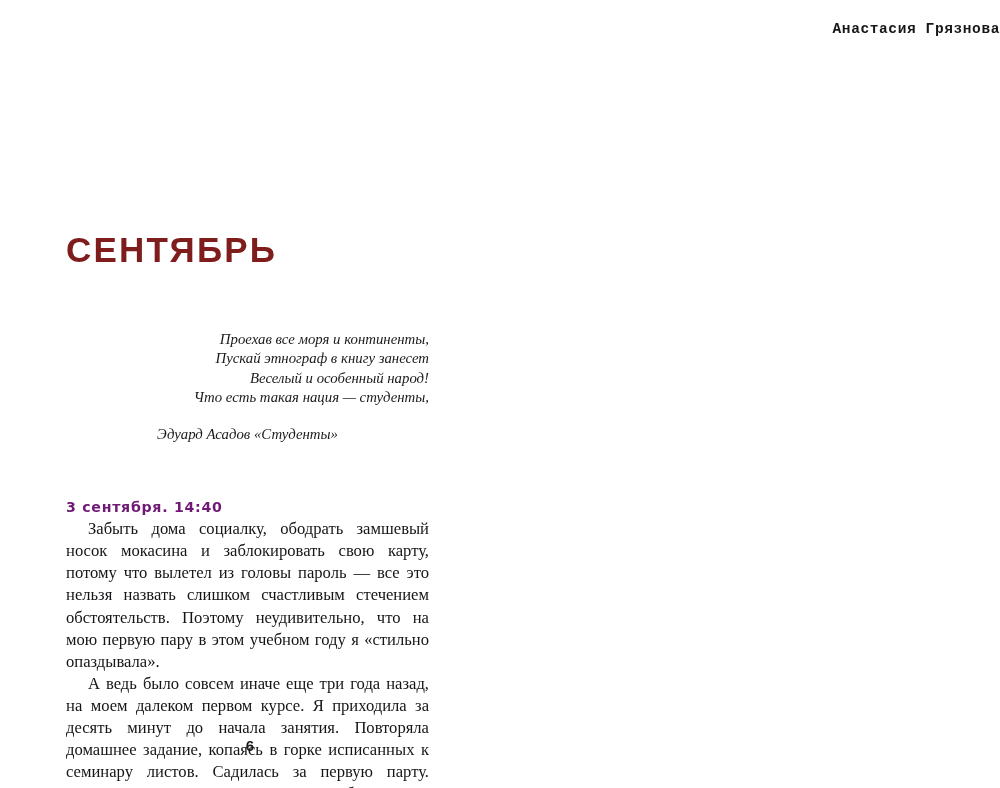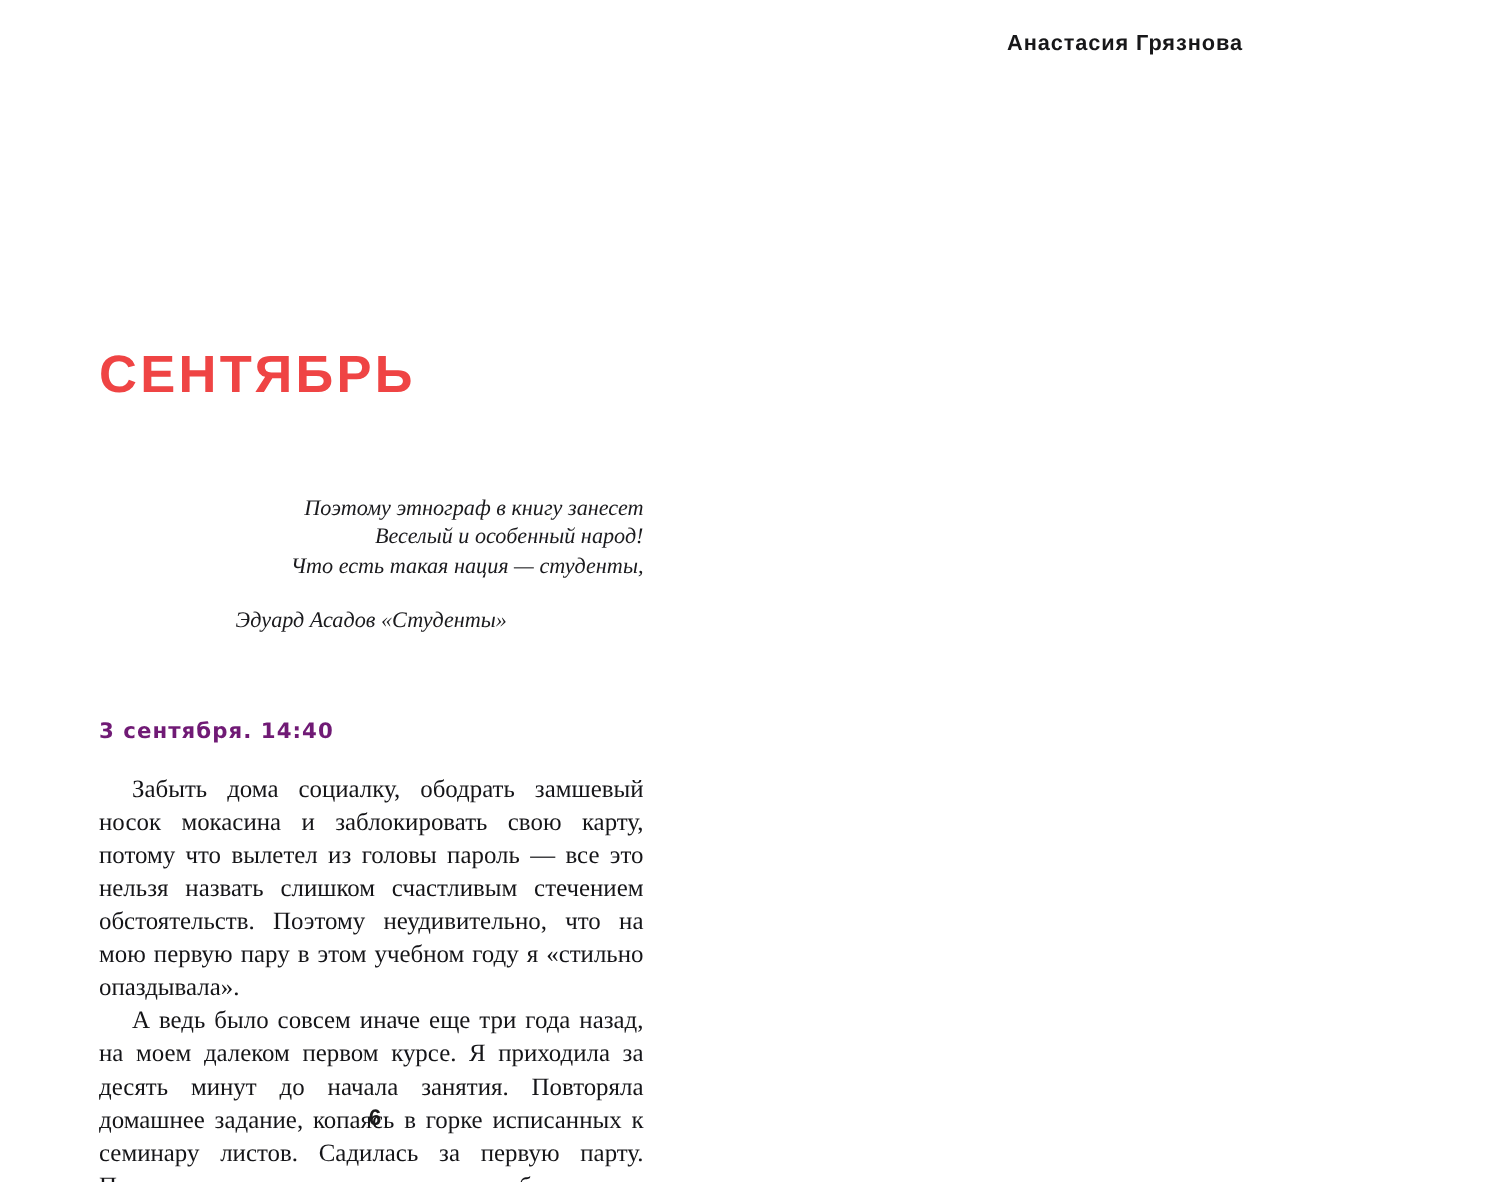--- a/index.html
+++ b/index.html
@@ -31,22 +31,22 @@
   }
   .page-left  { left: 0;   width: 500px; }
   .page-right { left: 500px; width: 500px; }
 
   
   .running-head {
     position: absolute;
     top: 21px;
     left: 0;
     width: 100%;
-    text-align: center;
-    font-family: Liberation Sans, sans-serif;
+    text-align: right;
+    font-family: Liberation Mono, monospace;
     font-weight: 700;
     font-size: 14.5px;
     letter-spacing: 0.6px;
     color: #171719;
   }
 
   
   .folio {
     position: absolute;
     bottom: 34px;
@@ -73,21 +73,21 @@
   }
   .col-left  { left: 66px;  width: 363px; top: 232px; }
 
   
   .chapter-title {
     font-family: "Liberation Sans", "DejaVu Sans", sans-serif;
     font-weight: 700;
     font-size: 35px;
     letter-spacing: 2.2px;
     line-height: 1;
-    color: #ef4444;
+    color: #7f1d1d;
     margin: 0 0 12px 0;
     text-align: left;
   }
 
   
   .epigraph {
     margin: 63px 0 0 0;
     text-align: right;
     font-style: italic;
     font-family: "Liberation Serif", "DejaVu Serif", serif;
@@ -115,35 +115,36 @@
     text-align: left;
     margin: 0;
   }
   .ts-first { margin-top: 52px; }
 
   p.para {
     margin: 0;
     text-indent: 22px;
     text-align: justify;
   }
-  p.para.after-heading { margin-top: 16px; }
+  p.para.after-heading { margin-top: 0; }
 </style>
 </head>
 <body>
 
 <div class="spread">
 
   <div class="page page-left">
 
     <div class="col col-left">
 
       <h1 class="chapter-title">СЕНТЯБРЬ</h1>
 
       <div class="epigraph">
-        <span class="epigraph-line">Поэтому этнограф в книгу занесет</span>
+        <span class="epigraph-line">Проехав все моря и континенты,</span>
+        <span class="epigraph-line">Пускай этнограф в книгу занесет</span>
         <span class="epigraph-line">Веселый и особенный народ!</span>
         <span class="epigraph-line">Что есть такая нация — студенты,</span>
         <span class="epigraph-source">Эдуард Асадов «Студенты»</span>
       </div>
 
       <div class="timestamp ts-first">3 сентября. 14:40</div>
 
       <p class="para after-heading">Забыть дома социалку, ободрать замшевый носок мокасина и заблокировать свою карту, потому что вылетел из головы пароль — все это нельзя назвать слишком счастливым стечением обстоятельств. Поэтому неудивительно, что на мою первую пару в этом учебном году я «стильно опаздывала».</p>
 
       <p class="para">А ведь было совсем иначе еще три года назад, на моем далеком первом курсе. Я приходила за десять минут до начала занятия. Повторяла домашнее задание, копаясь в горке исписанных к семинару листов. Садилась за первую парту. Переживала, что перепутаю какие-нибудь имена или даты и загибала на руке пальцы, чтобы не забыть ни один главный тезис, прочитанный в статье. Не то, что сейчас. Теперь у меня</p>

